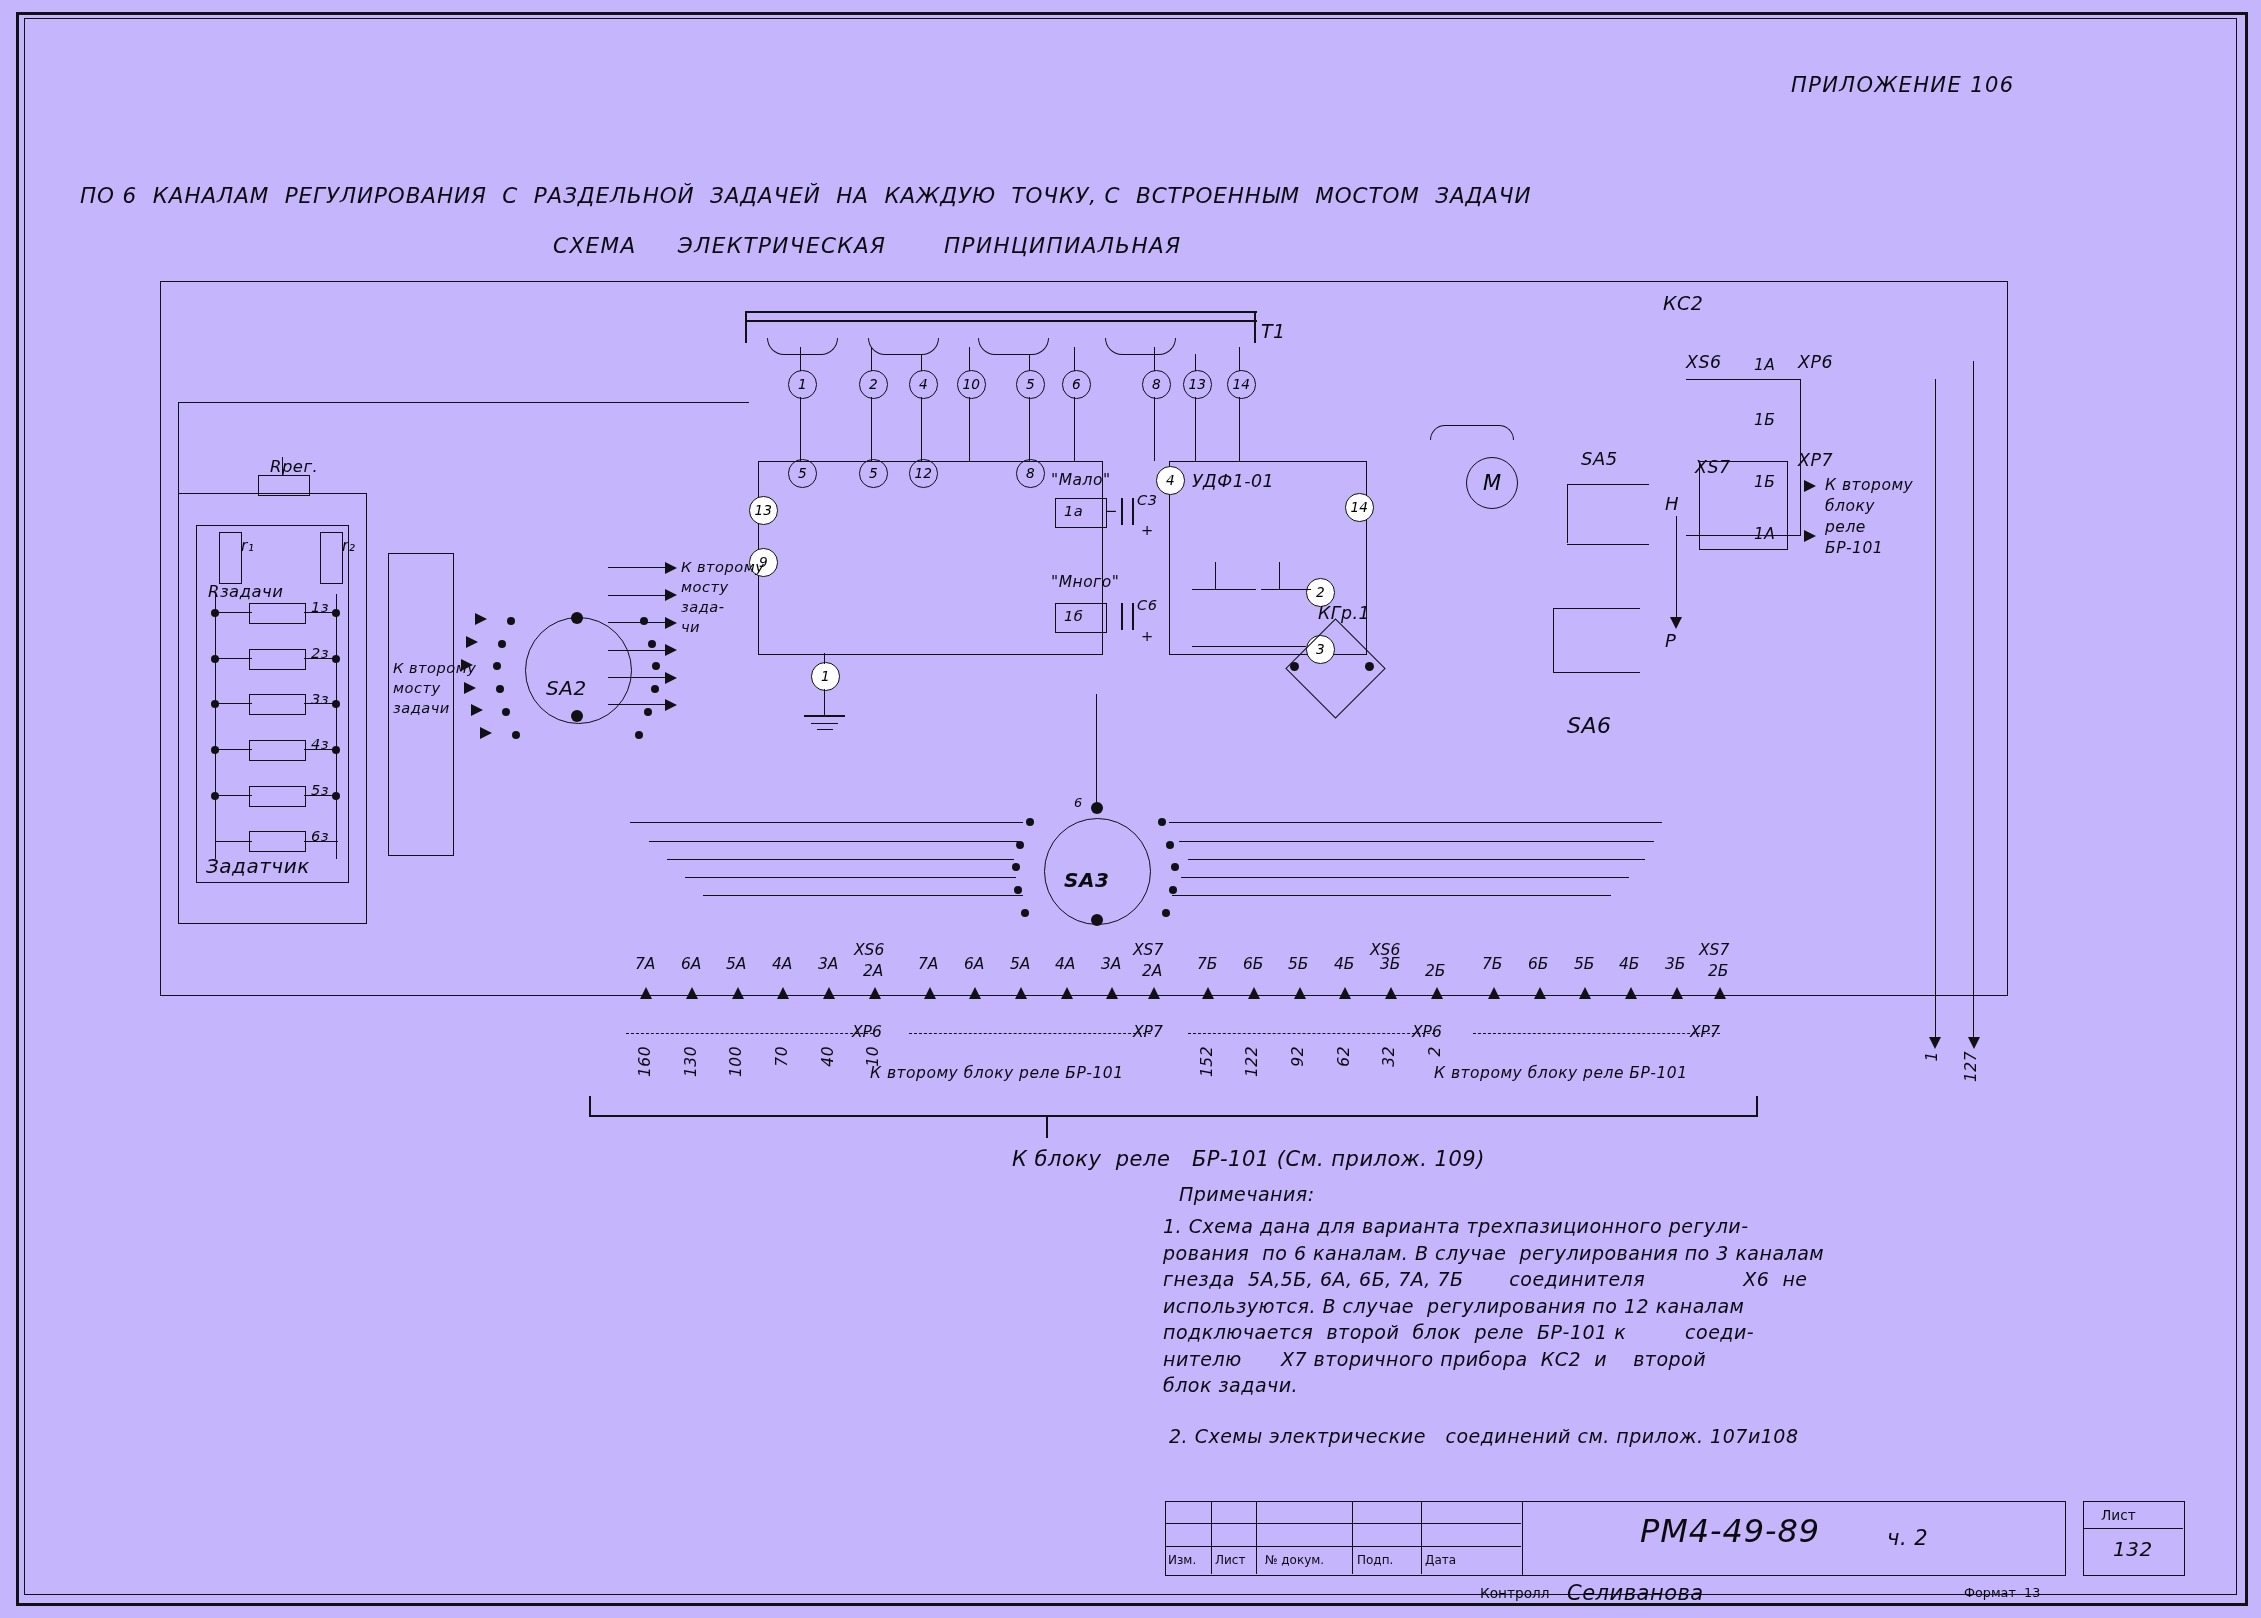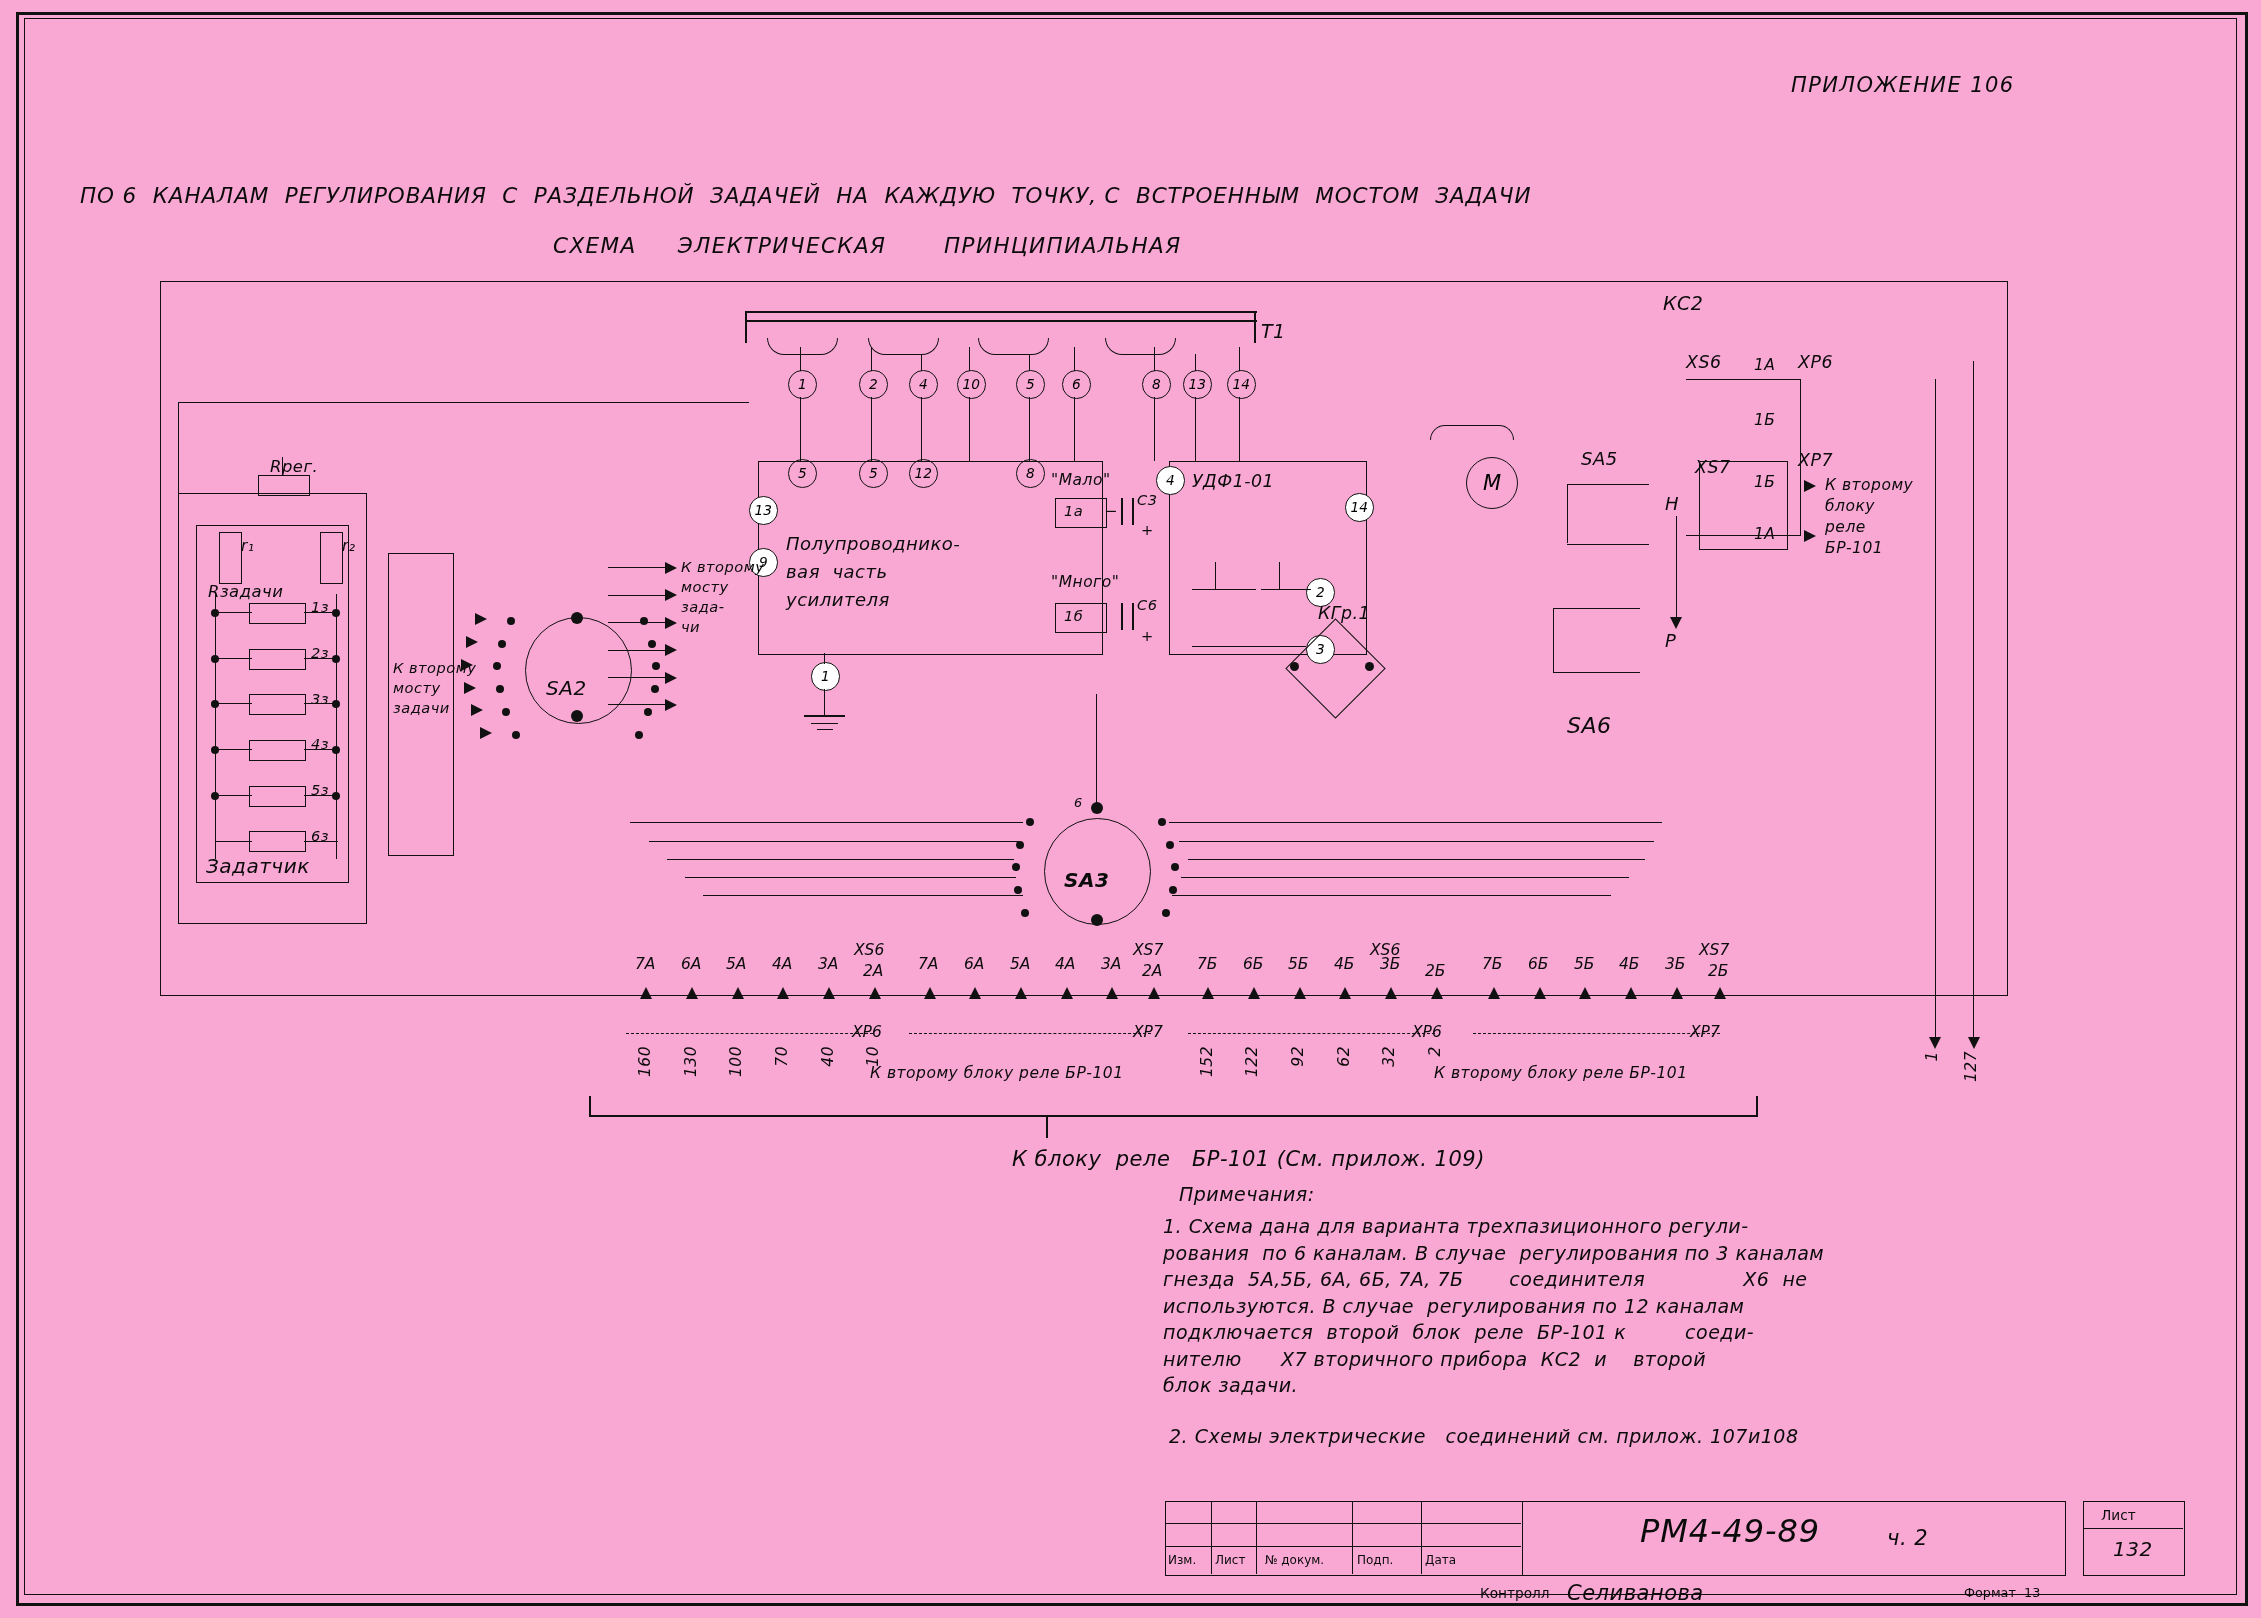--- a/index.html
+++ b/index.html
@@ -1,20 +1,20 @@
 <!DOCTYPE html>
 <html style="font-size:7.3px"><head>
 <meta charset="utf-8">
 <style>
   html,body{margin:0;padding:0;background:#ffffff;}
   body{font-family:"DejaVu Sans", sans-serif;}
   #page{
     position:relative;
     width:2261px;height:1619px;
-    background:#f9a8d4;
+    background:#c4b5fd;
     overflow:hidden;
   }
   
   .frame-outer{
     position:absolute;left:16.4px;top:12px;width:2226px;height:1588px;
     border:3.2px solid #111;
   }
   .frame-inner{
     position:absolute;left:24px;top:18px;width:2211px;height:1575px;
     border:1.4px solid #111;
@@ -94,23 +94,20 @@
   <div class="ln v3" style="left:1154px;top:397px;height:64px;"></div>
   <div class="ln v3" style="left:1195px;top:397px;height:64px;"></div>
   <div class="ln v3" style="left:1239px;top:397px;height:64px;"></div>
 
   <div class="circ" style="left:788px;top:459px;width:26.5px;height:26.5px;">5</div>
   <div class="circ" style="left:859px;top:459px;width:26.5px;height:26.5px;">5</div>
   <div class="circ" style="left:909px;top:459px;width:26.5px;height:26.5px;">12</div>
   <div class="circ" style="left:1016px;top:459px;width:26.5px;height:26.5px;">8</div>
 
   <div class="box" style="left:758px;top:461px;width:343px;height:192px;"></div>
-  <div class="txt hand" style="left:786px;top:530px;font-size:18px;line-height:28px;">Полупроводнико-
-вая  часть
-усилителя</div>
 
   <div class="circ" style="left:749px;top:496px;width:26.5px;height:26.5px;background:#fff;">13</div>
   <div class="circ" style="left:749px;top:548px;width:26.5px;height:26.5px;background:#fff;">9</div>
   <div class="circ" style="left:811px;top:662px;width:26.5px;height:26.5px;background:#fff;">1</div>
   <div class="ln v3" style="left:824px;top:653px;height:11px;"></div>
   <div class="ln v3" style="left:824px;top:689px;height:27px;"></div>
   <div class="ln h" style="left:804px;top:715px;width:41px;"></div>
   <div class="ln h3" style="left:811px;top:723px;width:27px;"></div>
   <div class="ln h3" style="left:817px;top:729px;width:15.5px;"></div>
 

